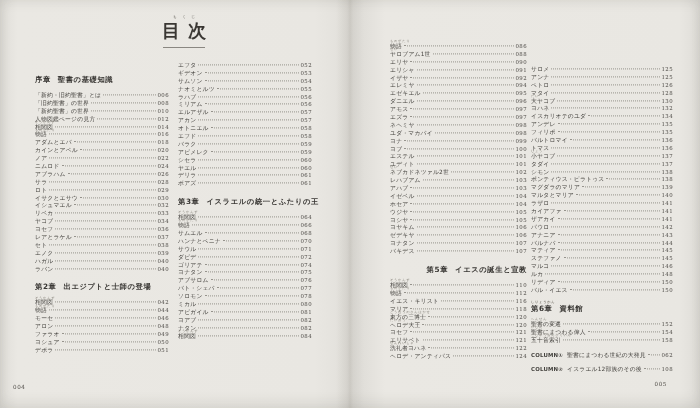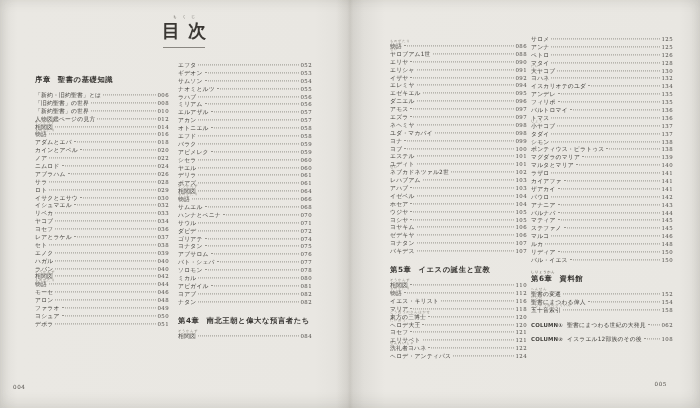--- a/index.html
+++ b/index.html
@@ -13,22 +13,22 @@
   .gutter{position:absolute;left:336px;top:0;width:28px;height:408px;pointer-events:none;
     background:linear-gradient(90deg,rgba(90,84,72,0) 0%,rgba(90,84,72,.10) 42%,rgba(90,84,72,.15) 50%,rgba(90,84,72,.05) 62%,rgba(90,84,72,0) 100%);}
   .title-block{position:absolute;left:146px;top:14px;width:76px;text-align:center;}
   .title-ruby{display:block;font-size:4px;letter-spacing:5px;color:#6d6a64;line-height:6px;padding-left:5px;}
   .title-text{display:block;font-family:"DejaVu Serif",serif;font-size:18px;font-weight:bold;
     letter-spacing:8px;padding-left:8px;color:#3a3733;line-height:22px;}
   .title-underline{width:42px;height:1px;background:#8a8781;margin:5px auto 0;}
   .col{position:absolute;}
   .col1{left:35px;top:59px;width:134px;}
   .col2{left:178px;top:62px;width:134px;}
-  .col3{left:390px;top:43px;width:137px;}
-  .col4{left:531px;top:36px;width:142px;}
+  .col3{left:390px;top:43px;width:137px;text-align:right;}
+  .col4{left:531px;top:66px;width:142px;}
   .chapter{position:relative;height:9px;line-height:9px;margin:9px 0 8px;font-weight:bold;
     font-size:7.3px;color:#383633;letter-spacing:.6px;white-space:nowrap;}
   .col .chapter:first-child{margin-top:16px;}
   .ch-no{margin-right:7px;}
   .row{position:relative;display:flex;align-items:baseline;height:7.9px;line-height:7.9px;font-size:5.8px;}
   .lbl{white-space:nowrap;letter-spacing:.2px;}
   .leader{flex:1 1 auto;border-bottom:1px dotted #96938c;margin:0 2px;transform:translateY(-1.6px);min-width:4px;}
   .pg{font-family:"DejaVu Serif",serif;font-size:5.4px;letter-spacing:.4px;color:#4d4a46;}
   .rb{position:absolute;top:-2.8px;left:0;font-size:3.2px;line-height:3px;color:#767269;letter-spacing:.8px;white-space:nowrap;}
   .colnote{margin-top:7px;}
@@ -161,20 +161,21 @@
       <div class="row">
         <span class="lbl">ハガル</span>
         <span class="leader"></span>
         <span class="pg">040</span>
       </div>
       <div class="row">
         <span class="lbl">ラバン</span>
         <span class="leader"></span>
         <span class="pg">040</span>
       </div>
+      <div class="chapter"><span class="ch-no">第2章</span><span class="ch-title">出エジプトと士師の登場</span></div>
       <div class="row">
         <span class="rb">そうかんず</span>
         <span class="lbl">相関図</span>
         <span class="leader"></span>
         <span class="pg">042</span>
       </div>
       <div class="row">
         <span class="rb">ものがたり</span>
         <span class="lbl">物語</span>
         <span class="leader"></span>
@@ -280,20 +281,21 @@
       <div class="row">
         <span class="lbl">デリラ</span>
         <span class="leader"></span>
         <span class="pg">061</span>
       </div>
       <div class="row">
         <span class="lbl">ボアズ</span>
         <span class="leader"></span>
         <span class="pg">061</span>
       </div>
+      <div class="chapter"><span class="ch-no">第3章</span><span class="ch-title">イスラエルの統一とふたりの王</span></div>
       <div class="row">
         <span class="rb">そうかんず</span>
         <span class="lbl">相関図</span>
         <span class="leader"></span>
         <span class="pg">064</span>
       </div>
       <div class="row">
         <span class="rb">ものがたり</span>
         <span class="lbl">物語</span>
         <span class="leader"></span>
@@ -357,21 +359,20 @@
       <div class="row">
         <span class="lbl">ヨアブ</span>
         <span class="leader"></span>
         <span class="pg">082</span>
       </div>
       <div class="row">
         <span class="lbl">ナタン</span>
         <span class="leader"></span>
         <span class="pg">082</span>
       </div>
-      <div class="chapter"><span class="ch-no">第4章</span><span class="ch-title">南北王朝と偉大な預言者たち</span></div>
       <div class="row">
         <span class="rb">そうかんず</span>
         <span class="lbl">相関図</span>
         <span class="leader"></span>
         <span class="pg">084</span>
       </div>
     </div>
   <div class="col col3">
       <div class="row">
         <span class="rb">ものがたり</span>

